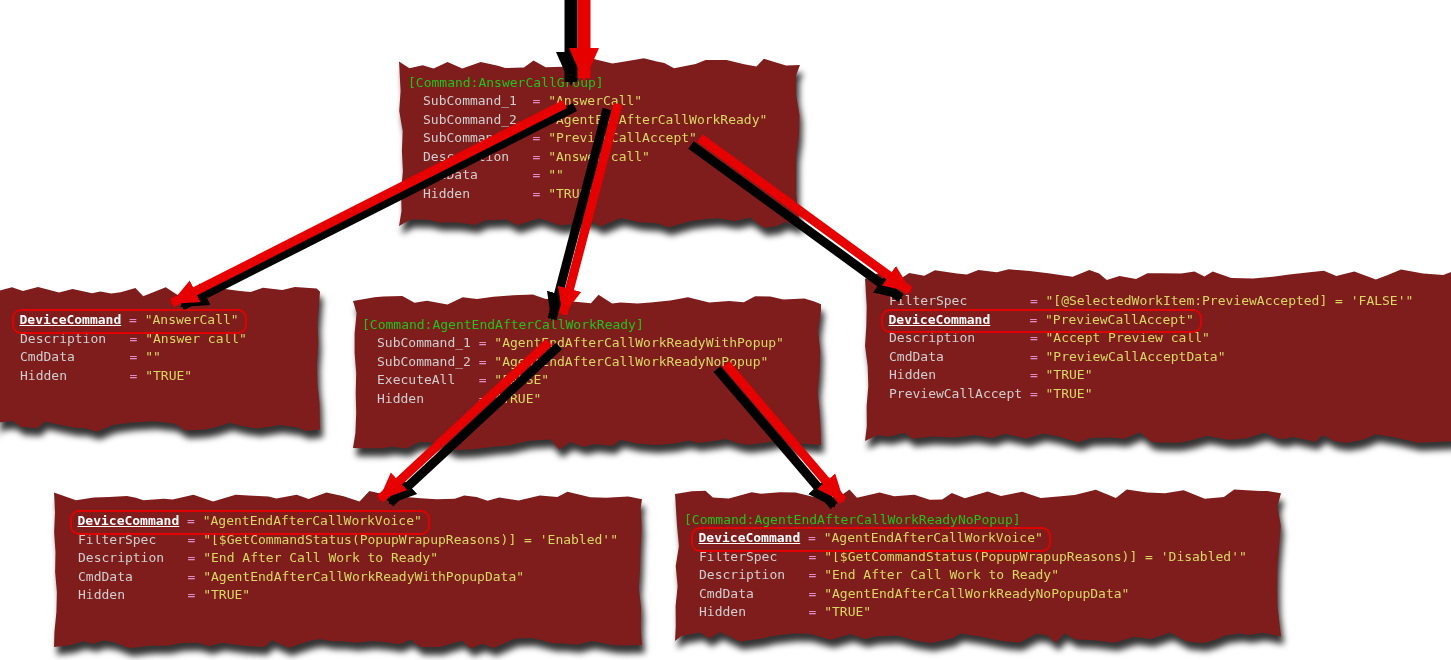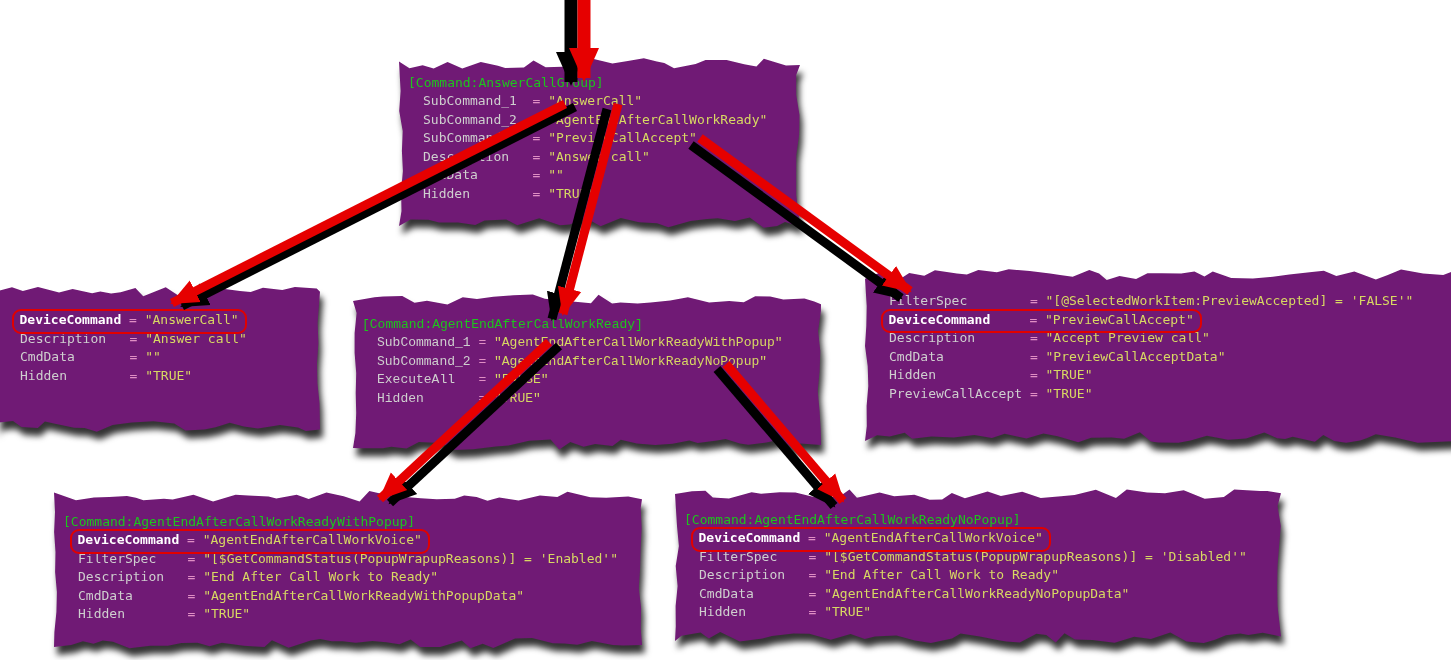--- a/index.html
+++ b/index.html
@@ -2,37 +2,37 @@
 <html><head>
 <meta charset="utf-8">
 <style>
   html,body{margin:0;padding:0;background:#ffffff;}
   #canvas{
     position:relative;width:1451px;height:660px;overflow:hidden;background:#ffffff;
     font-family:"DejaVu Sans Mono","Liberation Mono",monospace;font-size:13px;
   }
   
   .bw{position:absolute;filter:drop-shadow(3px 8px 3px rgba(0,0,0,.8));}
-  .block{position:absolute;inset:0;background:#701a75;padding:16px 10px 0 10px;box-sizing:border-box;}
+  .block{position:absolute;inset:0;background:#7f1d1d;padding:16px 10px 0 10px;box-sizing:border-box;}
   .hdr{color:#1dc51d;line-height:19px;height:19px;white-space:nowrap;}
   .row{padding-left:15px;line-height:18.5px;height:18.5px;white-space:nowrap;overflow:visible;}
   .k{display:inline-block;color:#cfcfcf;white-space:pre;}
   .eq{color:#e08fc4;margin-right:7.8px;}
   .v{color:#d8d863;}
   .redbox{display:inline-block;border:2.5px solid #e10000;border-radius:9px;
           padding:0 6px 2px 6px;margin:-3px 0 0 -8.5px;position:relative;z-index:2;}
-  .redbox .k{color:#ffffff;font-weight:bold;}
+  .redbox .k{color:#ffffff;font-weight:bold;text-decoration:underline;}
   #b0{left:398px;top:57px;width:403px;height:172px;}
   #b1{left:-5px;top:285px;width:326px;height:148px;}
   #b2{left:352px;top:293px;width:470px;height:158px;}
   #b3{left:864px;top:268px;width:597px;height:176px;}
   #b4{left:53px;top:490px;width:590px;height:160px;}
   #b5{left:674px;top:488px;width:608px;height:156px;}
   #b1 .block{padding-top:26px;}
-  #b2 .block{padding-top:22px;font-family:Liberation Mono, monospace;}
+  #b2 .block{padding-top:22px;}
   #b3 .block{padding-top:24px;}
   #b4 .block{padding-top:22px;}
   #b5 .block{padding-top:22px;}
   #b0 .k,#b1 .k,#b4 .k,#b5 .k{width:14ch;}
   #b2 .k{width:13ch;}
   #b3 .k{width:18ch;}
   
   #arrows{position:absolute;left:0;top:0;width:1451px;height:660px;z-index:5;pointer-events:none;}
 </style>
 </head>
@@ -77,21 +77,20 @@
       <div class="row"><span class="redbox"><span class="k">DeviceCommand</span><span class="eq">=</span><span class="v">"PreviewCallAccept"</span></span></div>
       <div class="row"><span class="k">Description</span><span class="eq">=</span><span class="v">"Accept Preview call"</span></div>
       <div class="row"><span class="k">CmdData</span><span class="eq">=</span><span class="v">"PreviewCallAcceptData"</span></div>
       <div class="row"><span class="k">Hidden</span><span class="eq">=</span><span class="v">"TRUE"</span></div>
       <div class="row"><span class="k">PreviewCallAccept</span><span class="eq">=</span><span class="v">"TRUE"</span></div>
     </div>
   </div>
 
   <div class="bw" id="b4">
     <div class="block tear" style="clip-path: polygon(1px 2.4px, 22.9655px 10.3px, 40.9155px 7.4px, 56.2163px 7px, 73.9871px 5.9px, 82.9523px 7.8px, 90.4041px 10.2px, 110.943px 8.7px, 119.664px 9.4px, 140.452px 4.8px, 160.056px 11.4px, 182.607px 4.7px, 195.25px 5.4px, 215.548px 6.6px, 223.337px 8.5px, 243.686px 4.7px, 255.641px 9.1px, 273.408px 2.4px, 290.649px 6.3px, 306.558px 11.5px, 316.377px 1.1px, 325.029px 2.9px, 346.52px 6.5px, 367.799px 8.3px, 383.713px 9.2px, 401.751px 8.7px, 411.23px 5.5px, 423.591px 6.9px, 434.471px 10.8px, 446.225px 7.6px, 465.551px 10.5px, 486.904px 5.4px, 504.339px 7.1px, 514.484px 1.8px, 537.271px 7.3px, 553.129px 7.7px, 575.277px 6.5px, 589px 9.3px, 587.7px 18px, 588.6px 38px, 587.6px 58px, 587.1px 78px, 585.8px 98px, 588.1px 118px, 587.7px 138px, 589px 155px, 570px 155.5px, 559.8px 155px, 538.9px 151px, 524.3px 154.8px, 511.4px 153.5px, 499.8px 153.2px, 479.1px 148.1px, 462.1px 148.5px, 440.3px 158px, 429.7px 153.7px, 417.4px 158.2px, 408.8px 150.6px, 387.1px 156.9px, 367.3px 157px, 357.7px 149.5px, 346.4px 154.2px, 333.4px 152.3px, 319.5px 150.9px, 302.7px 152.8px, 289.7px 151.3px, 278.7px 151.2px, 267.2px 149px, 257.7px 150.4px, 235.6px 157.7px, 218.9px 150.3px, 211.4px 157px, 190.7px 155.7px, 168.9px 152.8px, 156.5px 156.3px, 144.5px 152.7px, 128.5px 153.1px, 114.8px 155.8px, 97.3px 155.8px, 76.6px 158.3px, 60px 151.7px, 49.8px 150.5px, 40.5px 153.8px, 29.9px 151.3px, 18.2px 155px, 1px 157px, 1.4px 142px, 3.4px 122px, 3.9px 102px, 2.1px 82px, 2.5px 62px, 1.1px 42px, 2px 22px);">
-      <div class="hdr">[Command:AgentEndAfterCallWorkReadyWithPopup]</div>
       <div class="row"><span class="redbox"><span class="k">DeviceCommand</span><span class="eq">=</span><span class="v">"AgentEndAfterCallWorkVoice"</span></span></div>
       <div class="row"><span class="k">FilterSpec</span><span class="eq">=</span><span class="v">"[$GetCommandStatus(PopupWrapupReasons)] = 'Enabled'"</span></div>
       <div class="row"><span class="k">Description</span><span class="eq">=</span><span class="v">"End After Call Work to Ready"</span></div>
       <div class="row"><span class="k">CmdData</span><span class="eq">=</span><span class="v">"AgentEndAfterCallWorkReadyWithPopupData"</span></div>
       <div class="row"><span class="k">Hidden</span><span class="eq">=</span><span class="v">"TRUE"</span></div>
     </div>
   </div>
 
   <div class="bw" id="b5">
     <div class="block tear" style="clip-path: polygon(1px 5.9px, 17.9619px 3.3px, 31.4351px 2.7px, 38.8352px 9.5px, 54.9605px 10.5px, 77.6217px 4.2px, 87.0494px 5.7px, 105.745px 4.2px, 121.447px 4.4px, 139.865px 9.1px, 153.872px 10.1px, 167.799px 6.9px, 175.504px 1.4px, 182.897px 9.7px, 205.567px 4.5px, 220.188px 8.3px, 240.374px 6.7px, 255.64px 11.7px, 268.141px 11.4px, 277.861px 4.9px, 290.907px 10.2px, 313.583px 3.4px, 326.911px 7.9px, 348.256px 3.8px, 366.738px 10px, 387.081px 8.3px, 400.578px 7px, 421.828px 1.8px, 441.927px 9.9px, 452.759px 1.6px, 473.074px 4.5px, 491.003px 5.2px, 509.69px 2.2px, 530.699px 10.8px, 549.866px 9px, 560.26px 1.5px, 572.926px 2.3px, 586.071px 2.9px, 593.356px 3.1px, 607px 5.3px, 603.5px 18px, 606.8px 38px, 605.1px 58px, 603.5px 78px, 603.2px 98px, 603.5px 118px, 607px 148.4px, 588.7px 144.7px, 574.4px 146.9px, 566.2px 145.5px, 551.9px 147.2px, 541px 151.8px, 529.8px 154.9px, 512.5px 153.4px, 496.3px 144.6px, 476.8px 151px, 460.2px 148.7px, 440.6px 154.7px, 418.4px 152.1px, 400.9px 151.4px, 390.5px 145.2px, 381.7px 154.5px, 372.3px 146.9px, 362.4px 145.7px, 345.8px 154.6px, 332.3px 153.6px, 324.7px 152.3px, 305.9px 148.6px, 286.5px 145.6px, 278px 150.5px, 256.9px 155px, 240.8px 152.4px, 222.5px 147.6px, 210.1px 148px, 200.9px 148.4px, 190.8px 150.9px, 176.6px 146.1px, 156.7px 151.7px, 135.3px 145.7px, 119.4px 145.4px, 97.9px 147.9px, 88.5px 150.4px, 65.7px 153.4px, 46.2px 144.1px, 34.8px 150.4px, 26.5px 144.4px, 7.5px 147.7px, 1px 153px, 1.8px 138px, 1.6px 118px, 3.6px 98px, 1.7px 78px, 4.9px 58px, 3px 38px);">

